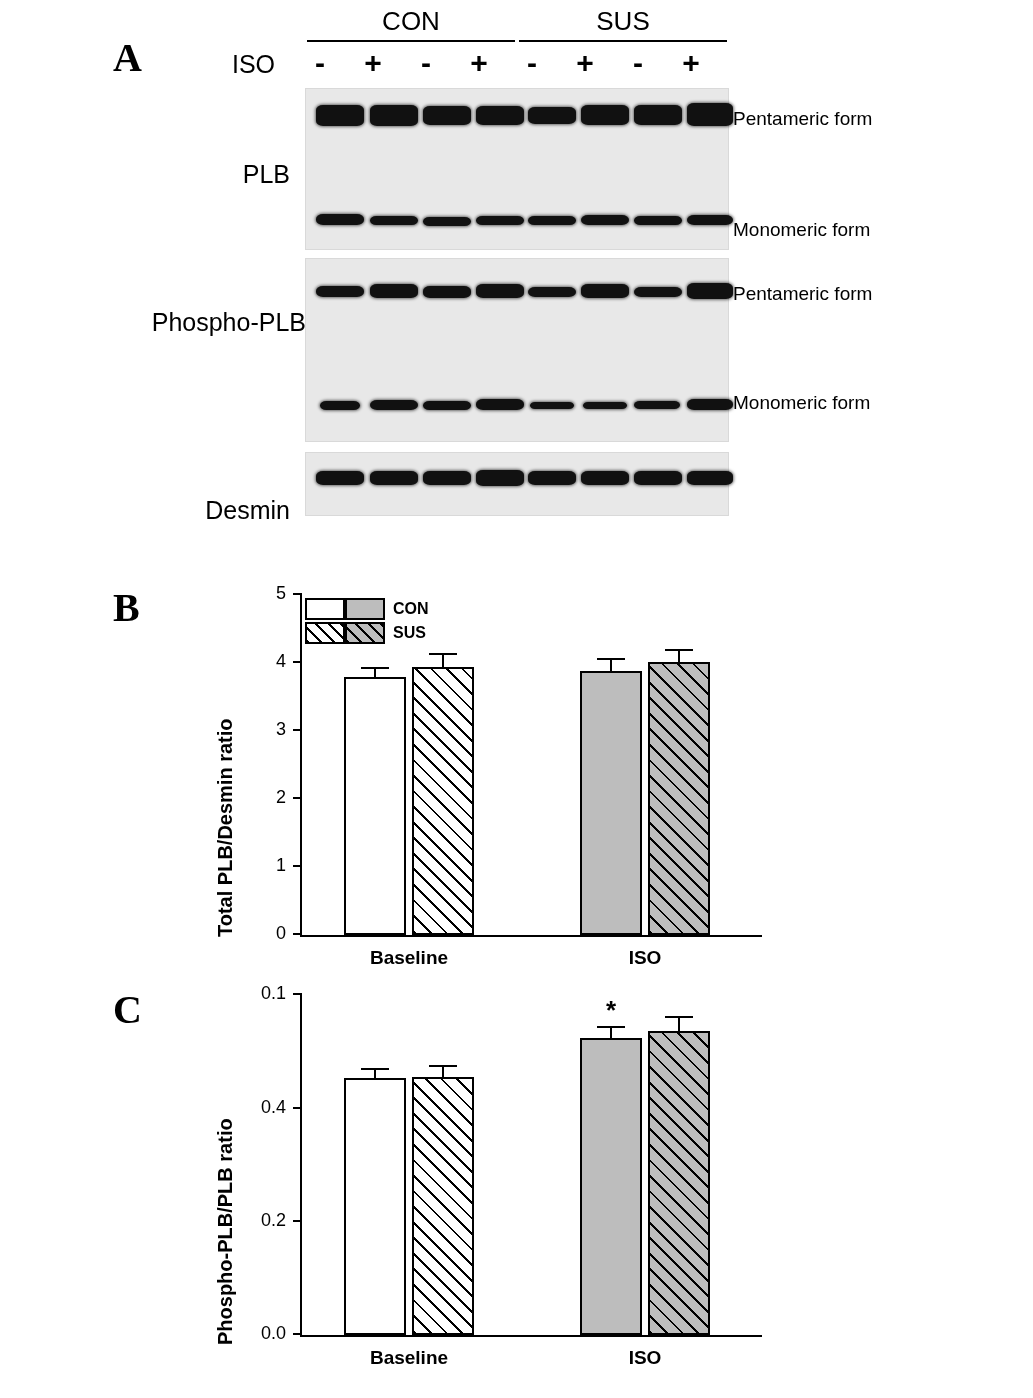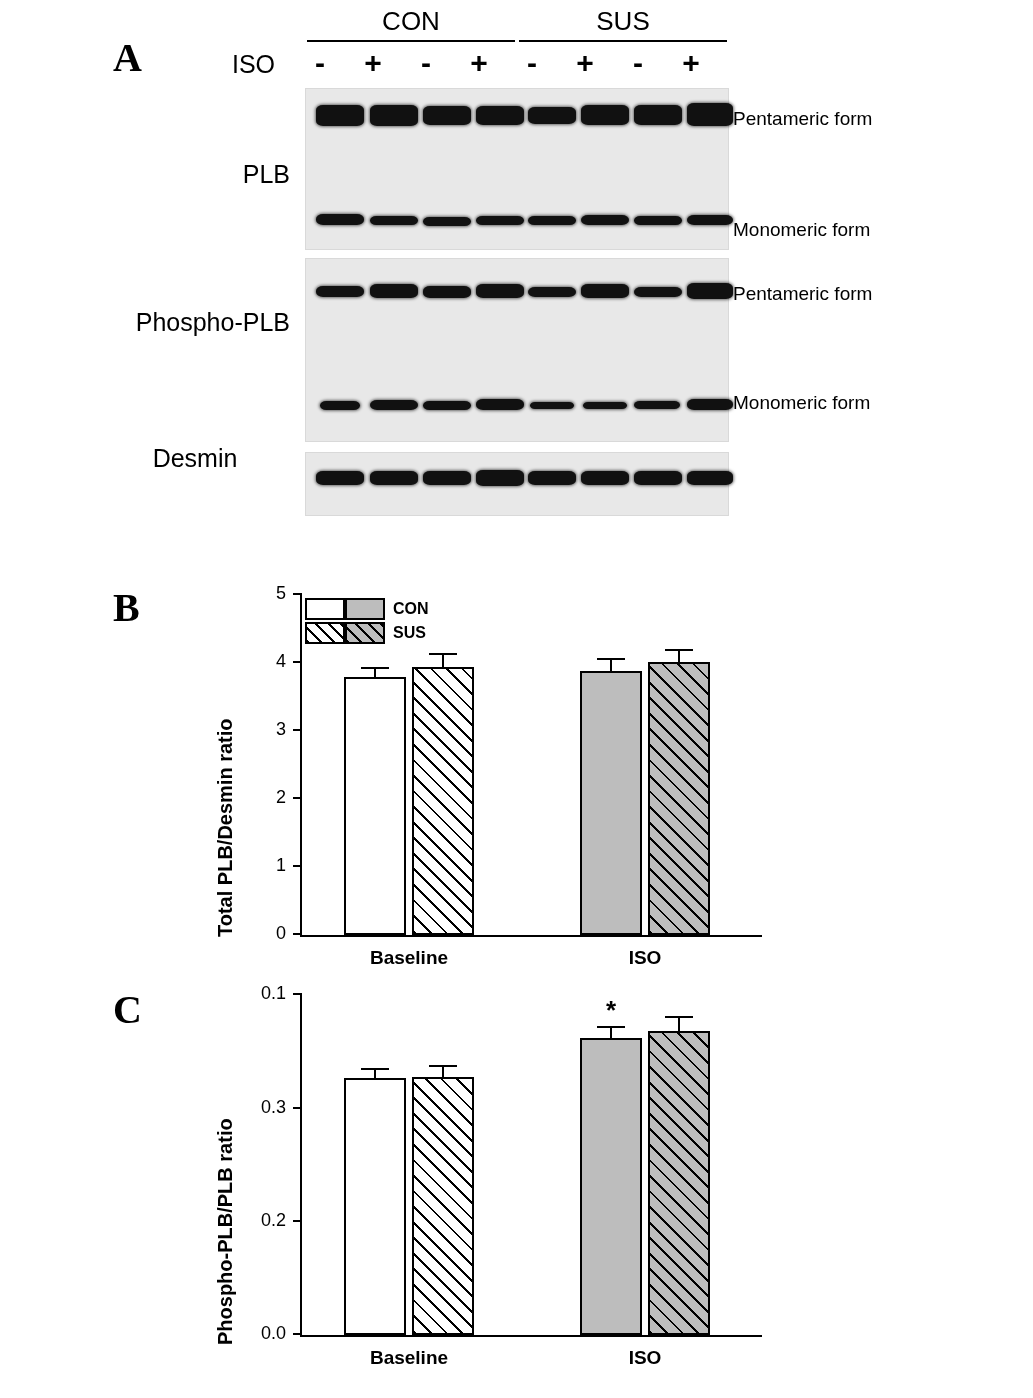--- a/index.html
+++ b/index.html
@@ -85,23 +85,23 @@
     white-space: nowrap;
   }
 
   .blot-name {
     position: absolute;
     font-size: 25px;
     text-align: right;
     white-space: nowrap;
   }
   #name-plb    { left: 100px; top: 160px; width: 190px; }
-  #name-pplb   { left: 60px;  top: 308px; width: 230px; }
+  #name-pplb   { left: 76px;  top: 308px; width: 230px; }
   #name-pplb2  { left: 60px;  top: 340px; width: 230px; }
-  #name-desmin { left: 100px; top: 444px; width: 190px; text-align: center; }
+  #name-desmin { left: 100px; top: 496px; width: 190px; }
 
   
   .chart {
     position: absolute;
   }
   #panel-b { left: 180px; top: 585px; width: 620px; height: 380px; }
   #panel-c { left: 180px; top: 985px; width: 620px; height: 380px; }
 
   .axis-title {
     position: absolute;
@@ -364,21 +364,21 @@
 
   <div class="plot">
 
     <div class="tick" style="top:338px">
         <span class="tick-label">0.0</span>
       </div>
     <div class="tick" style="top:225px">
         <span class="tick-label">0.2</span>
       </div>
     <div class="tick" style="top:112px">
-        <span class="tick-label">0.3</span>
+        <span class="tick-label">0.4</span>
       </div>
     <div class="tick" style="top:-2px">
         <span class="tick-label">0.1</span>
       </div>
 
     <div class="bar open" style="left:42px;  width:62px; height:257px;"></div>
     <div class="bar hatch" style="left:110px; width:62px; height:258px;"></div>
     <div class="bar gray" style="left:278px; width:62px; height:297px;"></div>
     <div class="bar hatch-gray" style="left:346px; width:62px; height:304px;"></div>
 

